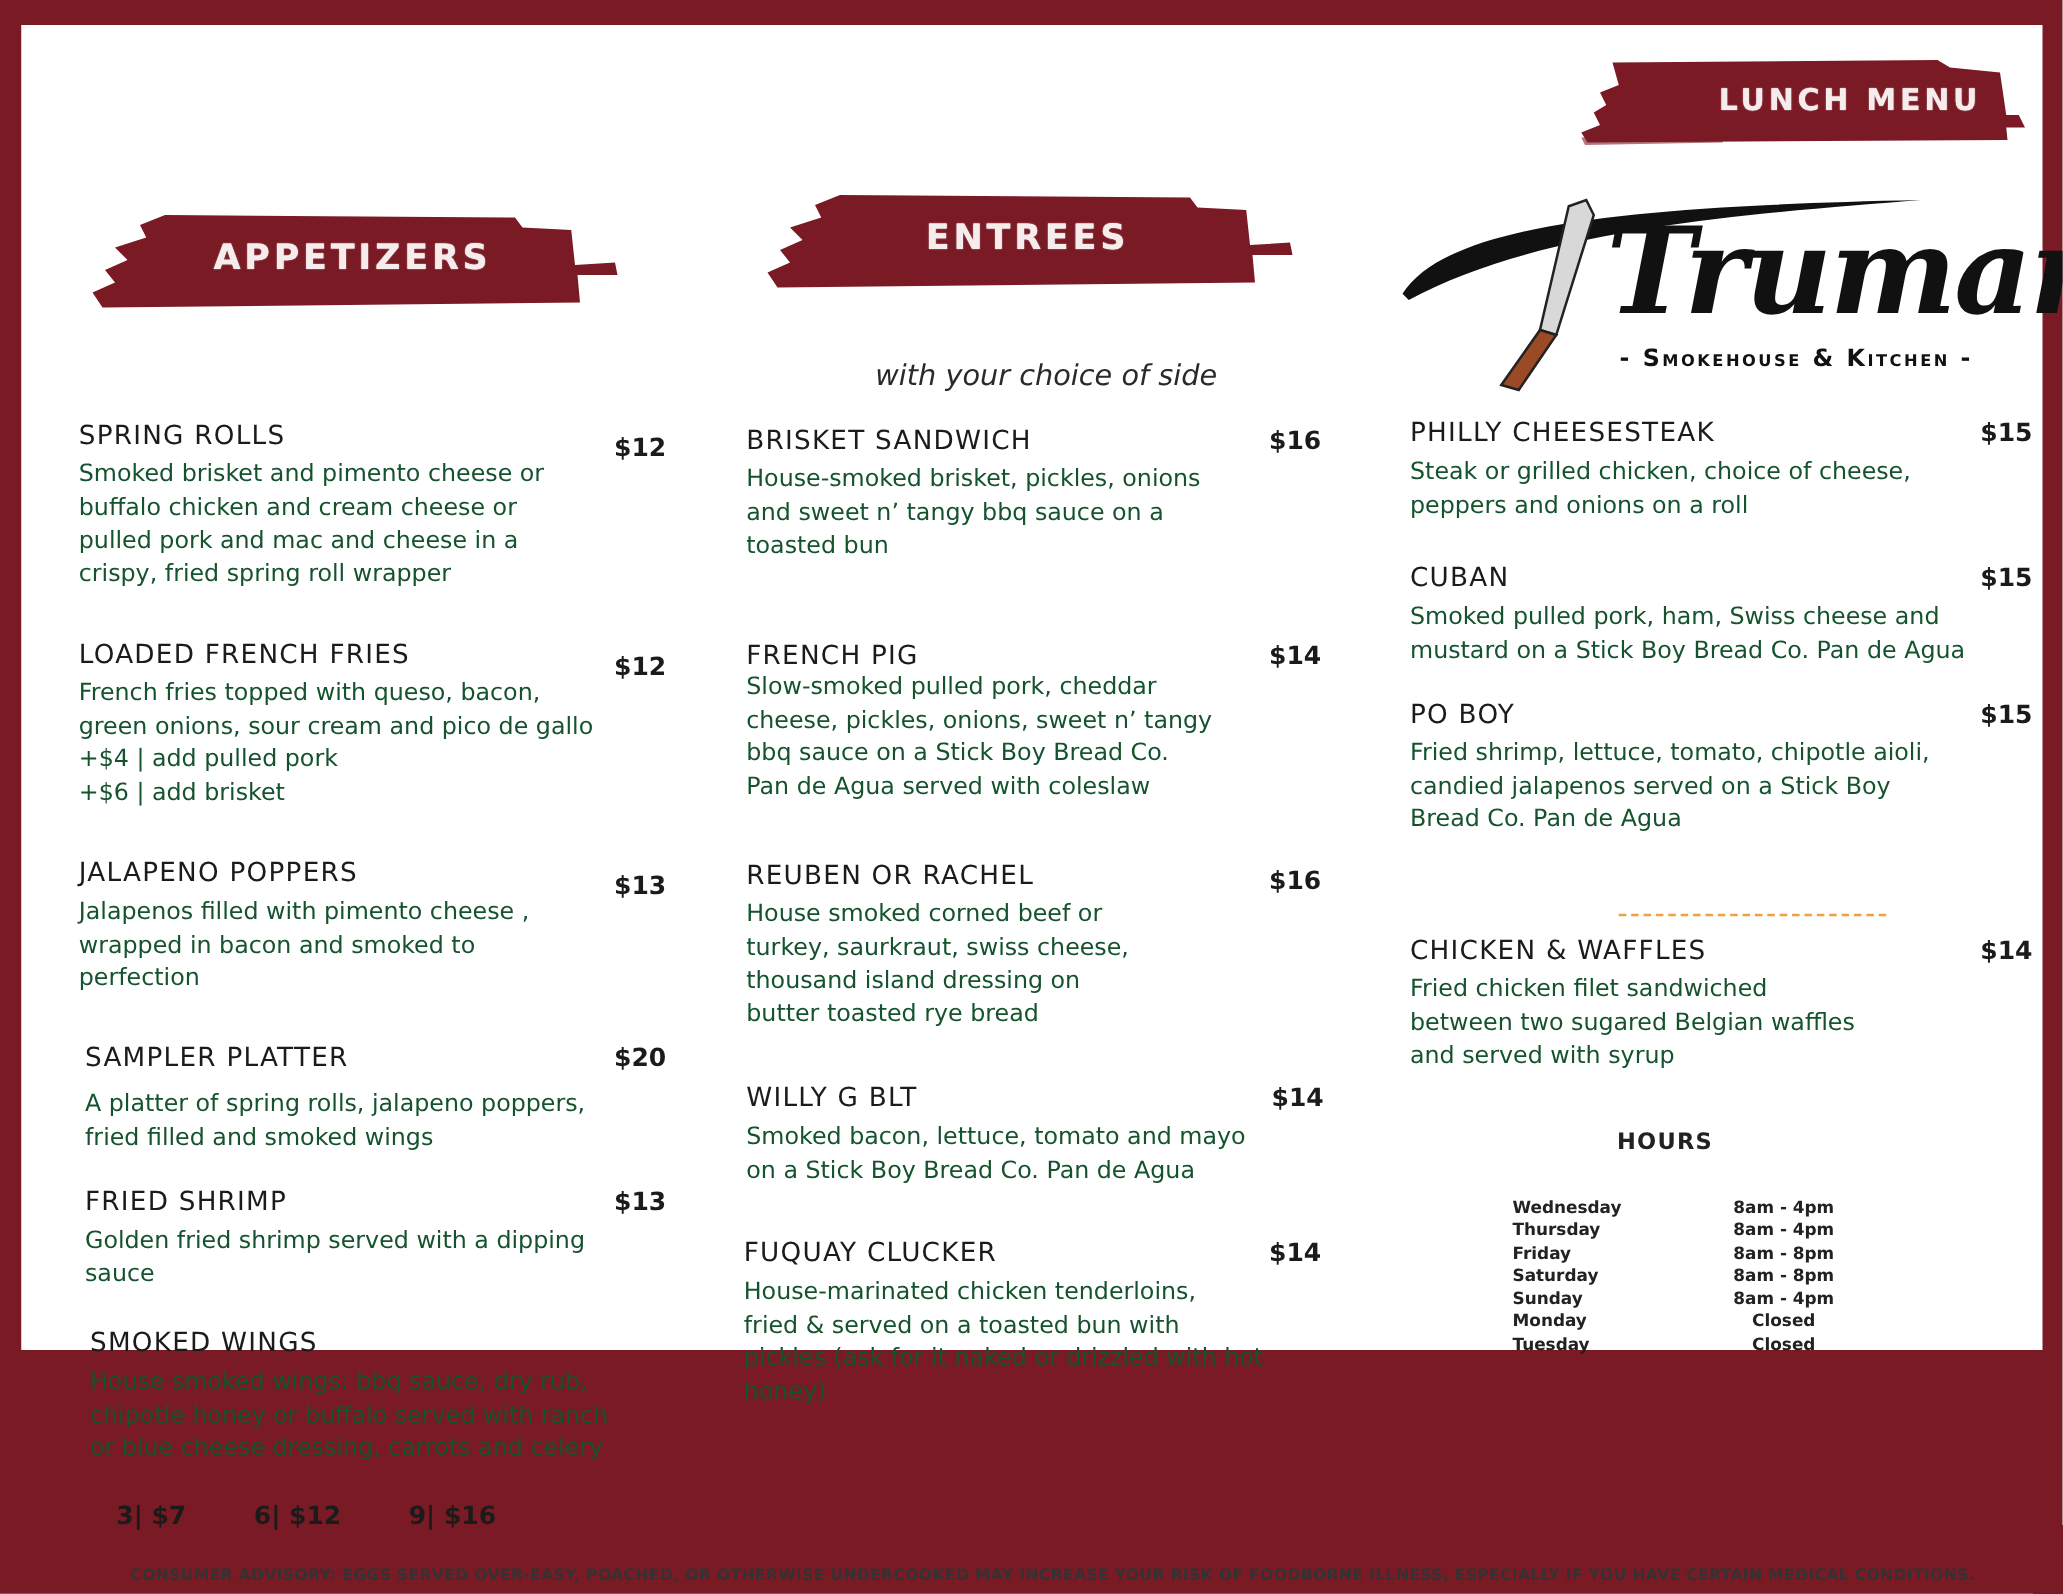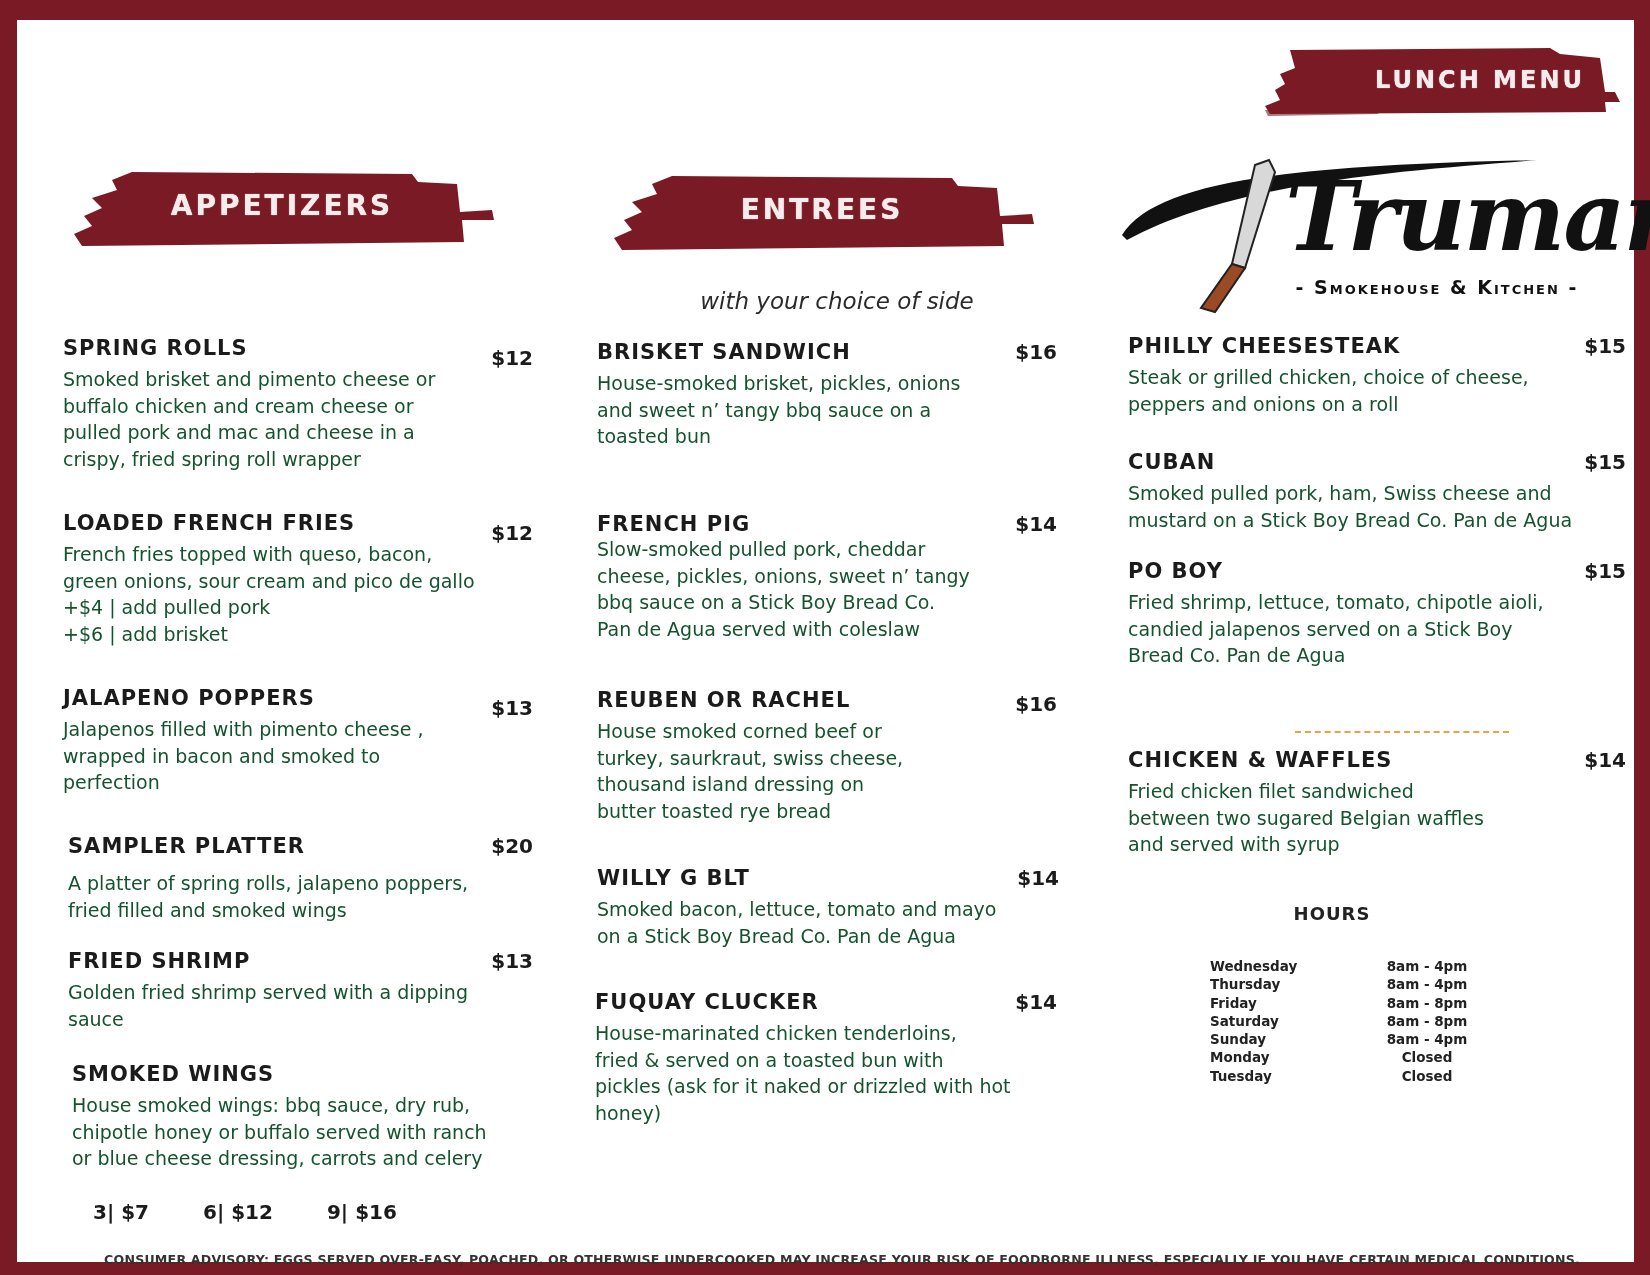--- a/index.html
+++ b/index.html
@@ -6,21 +6,21 @@
     body {
       width: 1650px; height: 1275px;
       background: #7a1a24;
       position: relative;
       overflow: hidden;
       font-family: "Liberation Sans", sans-serif;
     }
     .page {
       position: absolute;
       left: 17px; top: 20px;
-      width: 1617px; height: 1242px;
+      width: 1617px; height: 1060px;
       background: #ffffff;
     }
 
     
     .banner {
       position: absolute;
       height: 76px;
     }
     .banner svg { position: absolute; left: 0; top: 0; width: 100%; height: 100%; }
     .banner-label {
@@ -55,21 +55,21 @@
       position: absolute; left: 640px; top: 268px; width: 360px;
       text-align: center;
       font-family: "DejaVu Sans", sans-serif;
       font-style: italic; font-size: 23px; color: #2a2a2a;
     }
 
     
     .item { position: absolute; }
     .item-name {
       font-family: "DejaVu Sans", sans-serif;
-      font-weight: bold; font-size: 21px;
+      font-weight: normal; font-size: 21px;
       letter-spacing: 1px; color: #1b1b1b;
       text-transform: uppercase;
       white-space: nowrap;
     }
     .item-price {
       position: absolute; right: 0;
       font-family: "DejaVu Sans", sans-serif;
       font-weight: bold; font-size: 20px; color: #1b1b1b;
     }
     .item-desc {
@@ -127,21 +127,21 @@
     <div class="banner-label" style="font-size:24px; padding-left:70px;">LUNCH MENU</div>
   </div>
 
   <div class="banner" style="left:45px; top:140px; width:440px; height:90px;">
     <svg viewBox="0 0 440 90" preserveAspectRatio="none">
       <path d="M70 12 L350 14 L356 22 L395 24 L398 52 L430 50 L432 60 L400 60 L402 82 L20 86 L12 74 L30 66 L22 56 L40 48 L30 38 L55 30 L50 20 Z" fill="#7a1a24"></path>
     </svg>
     <div class="banner-label">APPETIZERS</div>
   </div>
 
-  <div class="banner" style="left:585px; top:144px; width:440px; height:90px;">
+  <div class="banner" style="left:585px; top:124px; width:440px; height:90px;">
     <svg viewBox="0 0 440 90" preserveAspectRatio="none">
       <path d="M70 12 L350 14 L356 22 L395 24 L398 52 L430 50 L432 60 L400 60 L402 82 L20 86 L12 74 L30 66 L22 56 L40 48 L30 38 L55 30 L50 20 Z" fill="#7a1a24"></path>
     </svg>
     <div class="banner-label">ENTREES</div>
   </div>
 
   <div class="subtitle">with your choice of side</div>
 
   <div class="logo">
     <svg width="520" height="180" viewBox="0 0 520 180" style="position:absolute;left:0;top:0;">

